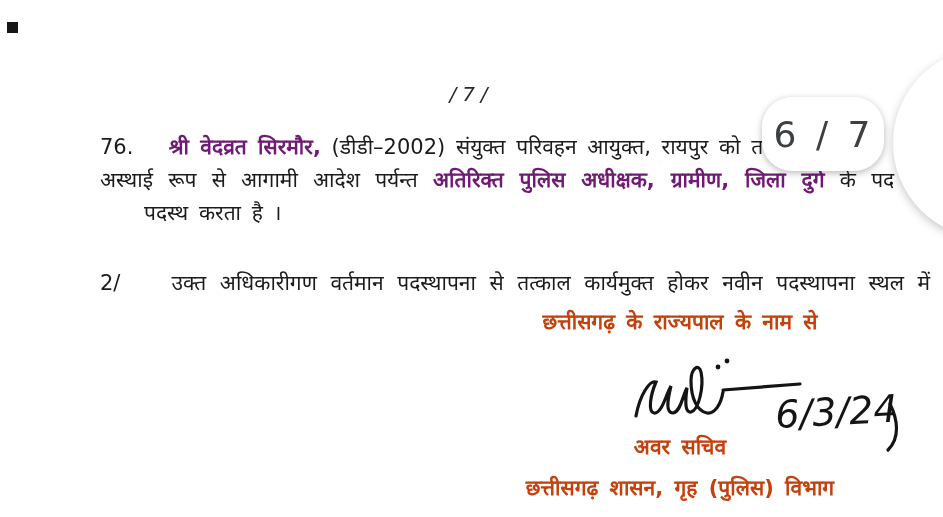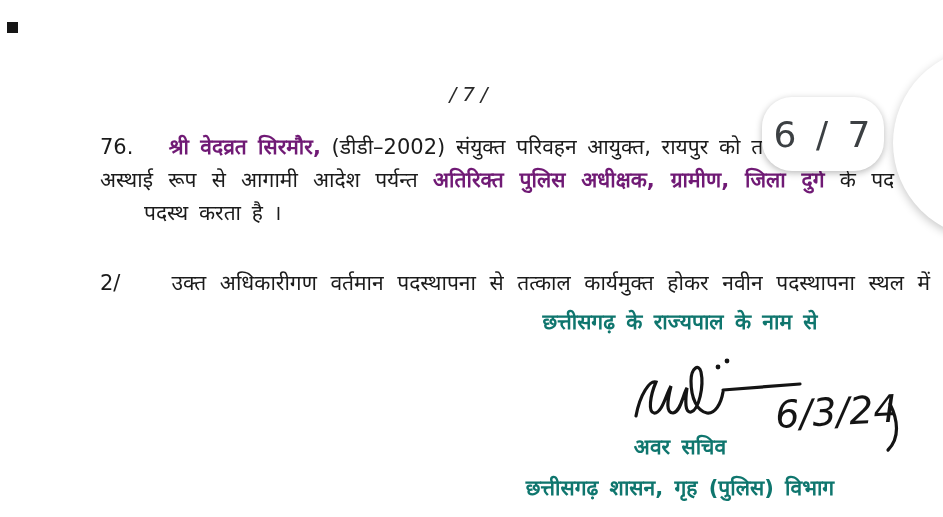--- a/index.html
+++ b/index.html
@@ -23,21 +23,21 @@
     background:#ffffff;border-radius:30px;
     box-shadow:0 2px 7px rgba(0,0,0,0.28);
     display:flex;align-items:center;justify-content:center;
     font-size:36px;color:#3c4043;letter-spacing:2px;z-index:5;
   }
   .scroll-circle{
     position:absolute;left:893px;top:48px;width:190px;height:190px;
     background:#ffffff;border-radius:50%;
     box-shadow:0 3px 10px rgba(0,0,0,0.22);z-index:6;
   }
-  .sigblock-line{position:absolute;left:450px;width:460px;text-align:center;font-weight:bold;line-height:28px;color:#0f766e;}
+  .sigblock-line{position:absolute;left:450px;width:460px;text-align:center;font-weight:bold;line-height:28px;color:#c2410c;}
   .sig-svg{position:absolute;left:628px;top:350px;z-index:3;}
   .sig-svg path,.sig-svg line{stroke:#141414;stroke-width:3.2;fill:none;stroke-linecap:round;}
   .sig-date{font-family:"DejaVu Sans",sans-serif;font-style:italic;font-size:38px;fill:#141414;}
 </style>
 </head>
 <body>
 
 <div class="page">
 
   <div class="corner-mark"></div>

